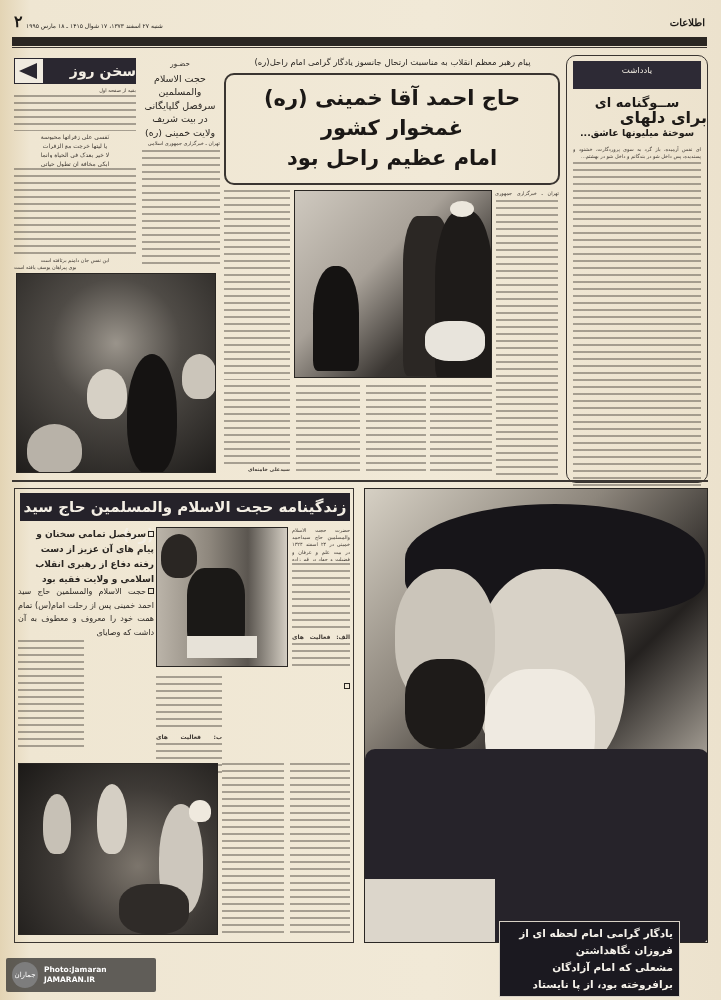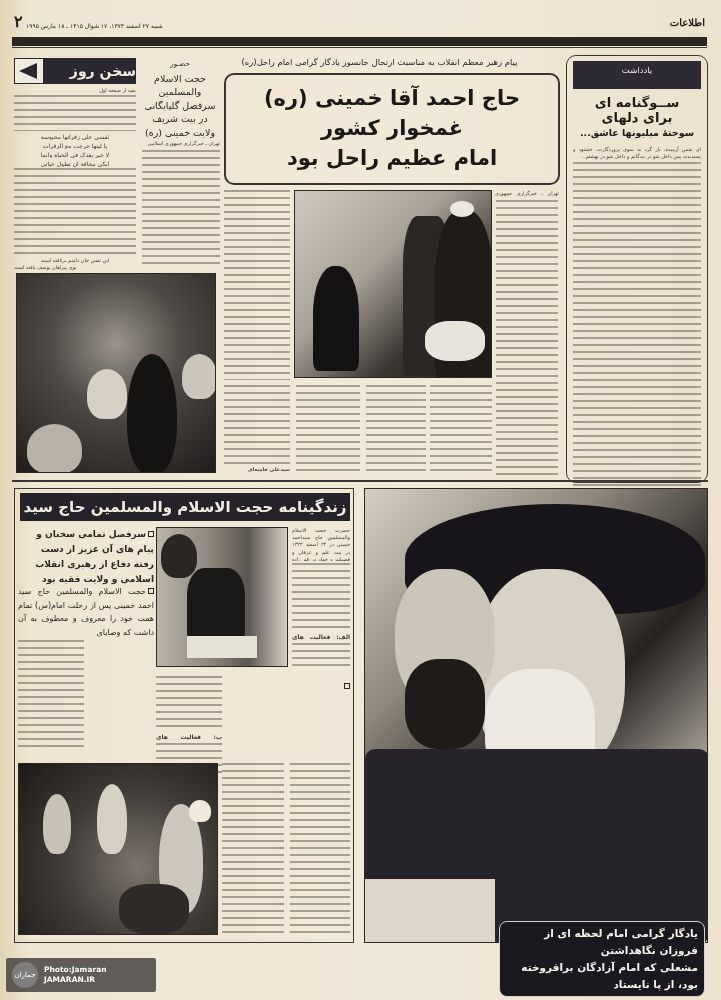--- a/index.html
+++ b/index.html
@@ -77,28 +77,28 @@
   <div class="abs masthead-name">اطلاعات</div>
   <div class="abs page-num">۲</div>
   <div class="abs date-line">شنبه ۲۷ اسفند ۱۳۷۳، ۱۷ شوال ۱۴۱۵ ـ ۱۸ مارس ۱۹۹۵</div>
   <div class="abs top-rule"></div>
   <div class="abs top-rule-thin"></div>
 
   <div class="abs box rounded" style="left:566px; top:55px; width:142px; height:428px;">
     <div class="dark-label" style="margin:5px 6px 0 6px; height:28px; line-height:18px; font-size:8.5px;">یادداشت</div>
     <div style="text-align:center; direction:rtl; font-weight:bold; margin-top:6px;">
       <div style="font-size:13px; line-height:15px;">ســوگنامه ای</div>
-      <div style="font-size:13px; line-height:15px;">برای دلهای</div>
+      <div style="font-size:16px; line-height:15px;text-align:right;">برای دلهای</div>
       <div style="font-size:9.5px; line-height:15px;">سوختهٔ میلیونها عاشق...</div>
     </div>
     <div class="txt" style="margin:6px 6px 0 6px; height:14px;">ای نفس آرمیده، باز گرد به سوی پروردگارت، خشنود و پسندیده، پس داخل شو در بندگانم و داخل شو در بهشتم...</div>
     <div class="lines" style="margin:2px 6px 0 6px; height:330px;"></div>
   </div>
 
-  <div class="abs kicker" style="left:212px; top:57px; width:335px;">پیام رهبر معظم انقلاب به مناسبت ارتحال جانسوز یادگار گرامی امام راحل(ره)</div>
+  <div class="abs kicker" style="left:225px; top:57px; width:335px;">پیام رهبر معظم انقلاب به مناسبت ارتحال جانسوز یادگار گرامی امام راحل(ره)</div>
   <div class="abs box rounded" style="left:224px; top:73px; width:336px; height:112px; border-width:2px; padding-top:8px;">
     <div class="headline">حاج احمد آقا خمینی (ره) غمخوار کشور</div>
     <div class="headline">امام عظیم راحل بود</div>
   </div>
 
   <div class="abs txt" style="left:495px; top:190px; width:64px; height:8px;">تهران ـ خبرگزاری جمهوری اسلامی</div>
   <div class="abs lines" style="left:496px; top:200px; width:62px; height:280px;"></div>
   <div class="abs lines" style="left:224px; top:190px; width:66px; height:190px;"></div>
   <div class="abs lines" style="left:224px; top:385px; width:66px; height:80px;"></div>
   <div class="abs txt" style="left:224px; top:466px; width:66px; height:8px; font-weight:bold;">سیدعلی خامنه‌ای</div>
@@ -191,21 +191,21 @@
 
   <div class="abs photo" style="left:364px; top:488px; width:344px; height:455px; background: linear-gradient(135deg, #d6d0c4 0%, #8d867c 30%, #24211f 55%, #b8b1a6 80%, #ddd7cc 100%);">
     <div class="fig" style="left:40px; top:15px; width:300px; height:110px; background:#171519; border-radius:50% 50% 30% 30%;"></div>
     <div class="fig" style="left:110px; top:80px; width:150px; height:210px; background:#d8d2c7; border-radius:45%;"></div>
     <div class="fig" style="left:120px; top:180px; width:110px; height:120px; background:#efeae1; border-radius:40%;"></div>
     <div class="fig" style="left:30px; top:80px; width:100px; height:140px; background:#cbc5ba; border-radius:45%;"></div>
     <div class="fig" style="left:40px; top:170px; width:80px; height:90px; background:#1e1b19; border-radius:40%;"></div>
     <div class="fig" style="left:0px; top:260px; width:344px; height:195px; background:#26232a; border-radius:10px;"></div>
     <div class="abs" style="left:0px; top:390px; width:130px; height:65px; background:#dcd6cb;"></div>
   </div>
-  <div class="abs caption-box" style="left:499px; top:921px; width:206px;border-radius:8px;">
+  <div class="abs caption-box" style="left:499px; top:921px; width:181px;">
     <div>یادگار گرامی امام لحظه ای از فروزان نگاهداشتن</div>
     <div>مشعلی که امام آزادگان برافروخته بود، از پا نایستاد</div>
   </div>
 
   <div class="abs watermark">
     <div class="wm-logo">جماران</div>
     <div class="wm-text">
       <div>Photo:Jamaran</div>
       <div>JAMARAN.IR</div>
     </div>

